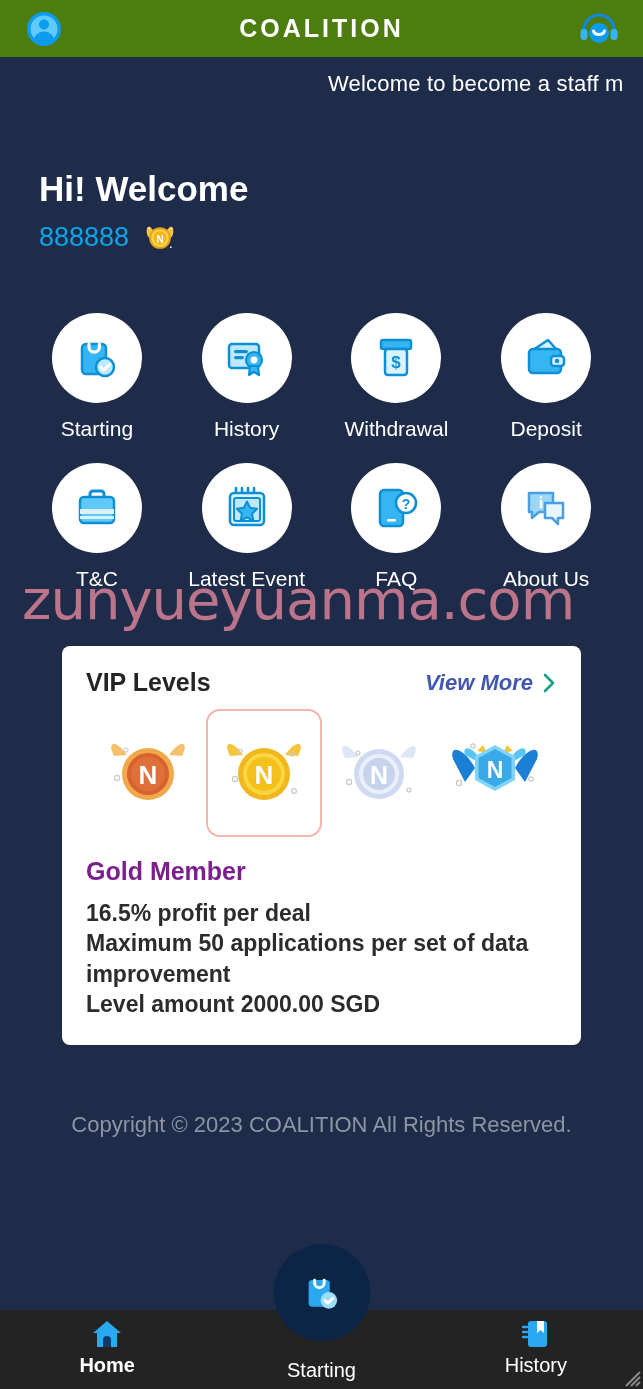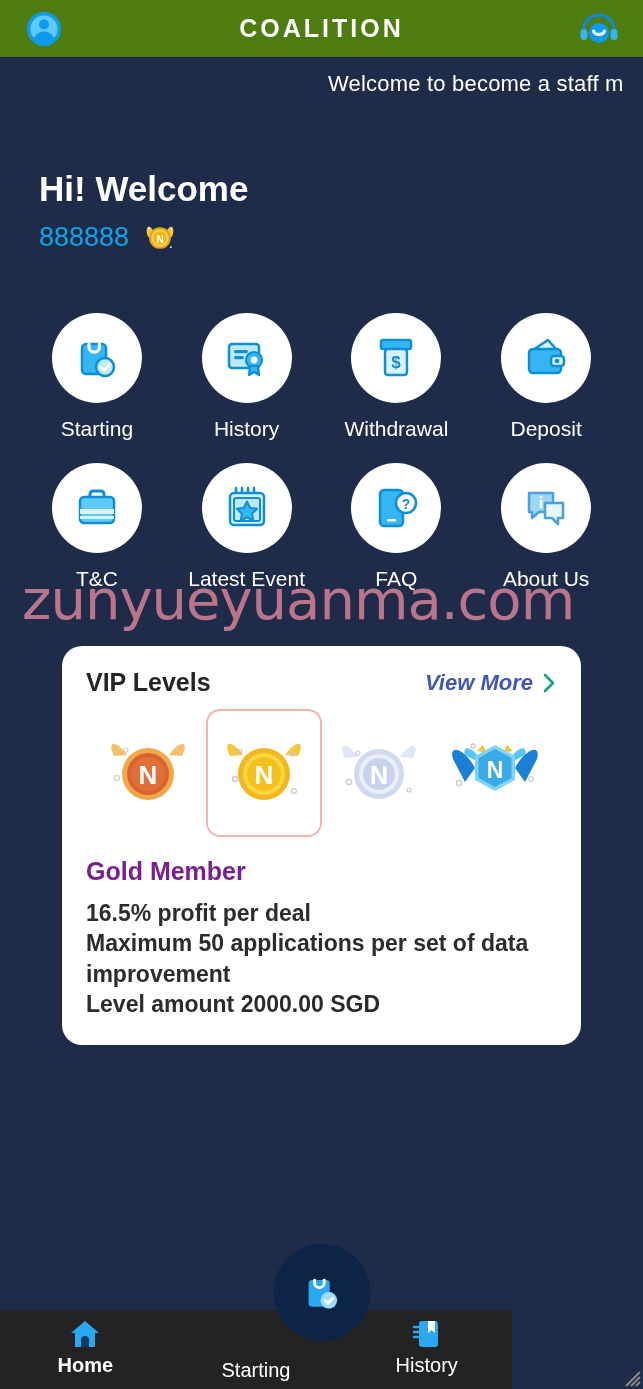--- a/index.html
+++ b/index.html
@@ -152,21 +152,21 @@
     font-family: "DejaVu Sans", sans-serif;
   }
 
   
   .vip-card {
     position: absolute;
     top: 646px;
     left: 62px;
     width: 519px;
     background: #ffffff;
-    border-radius: 20px;
+    border-radius: 8px;
     box-sizing: border-box;
     padding: 22px 24px 26px 24px;
     z-index: 10;
   }
   .vip-head {
     display: flex;
     align-items: center;
     justify-content: space-between;
   }
   .vip-title {
@@ -231,21 +231,21 @@
     width: 643px;
     text-align: center;
     font-size: 22px;
     color: #8d94a3;
   }
 
   
   .bottombar {
     position: absolute;
     bottom: 0; left: 0;
-    width: 512px;
+    width: 643px;
     height: 79px;
     background: #232323;
     display: flex;
     align-items: flex-start;
     z-index: 25;
   }
   .nav-item {
     flex: 1;
     display: flex;
     flex-direction: column;
@@ -526,20 +526,21 @@
         </svg>
       </div>
     </div>
 
     <div class="vip-level-name">Gold Member</div>
     <div class="vip-desc">16.5% profit per deal</div>
     <div class="vip-desc" style="margin-top:0;">Maximum 50 applications per set of data improvement</div>
     <div class="vip-desc" style="margin-top:0;">Level amount 2000.00 SGD</div>
   </div>
 
+  <div class="copyright">Copyright © 2023 COALITION All Rights Reserved.</div>
 
   <div class="fab">
     <svg width="46" height="46" viewBox="0 0 50 50">
       <rect x="11" y="11" width="23" height="29" rx="4" fill="#2aa8f0"></rect>
       <path d="M17.5 11v3a5.2 5.2 0 0 0 10.4 0v-3" fill="none" stroke="#ffffff" stroke-width="3.2" stroke-linecap="round"></path>
       <circle cx="33" cy="33" r="9" fill="#9fdcf8"></circle>
       <path d="M28.9 33.2l3 3 5.4-5.6" fill="none" stroke="#ffffff" stroke-width="3" stroke-linecap="round" stroke-linejoin="round"></path>
     </svg>
   </div>
 

